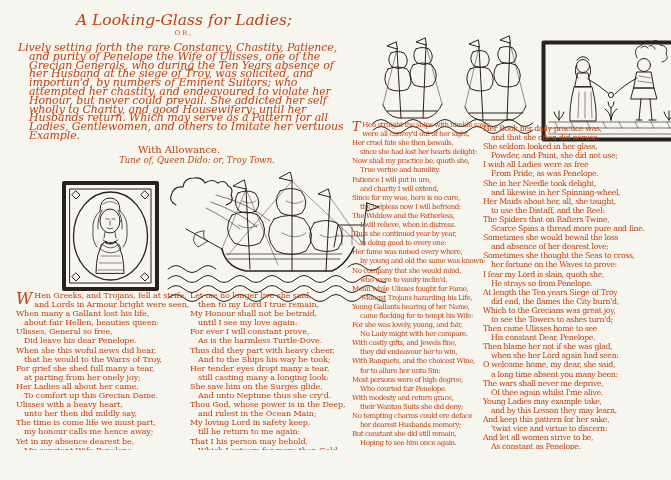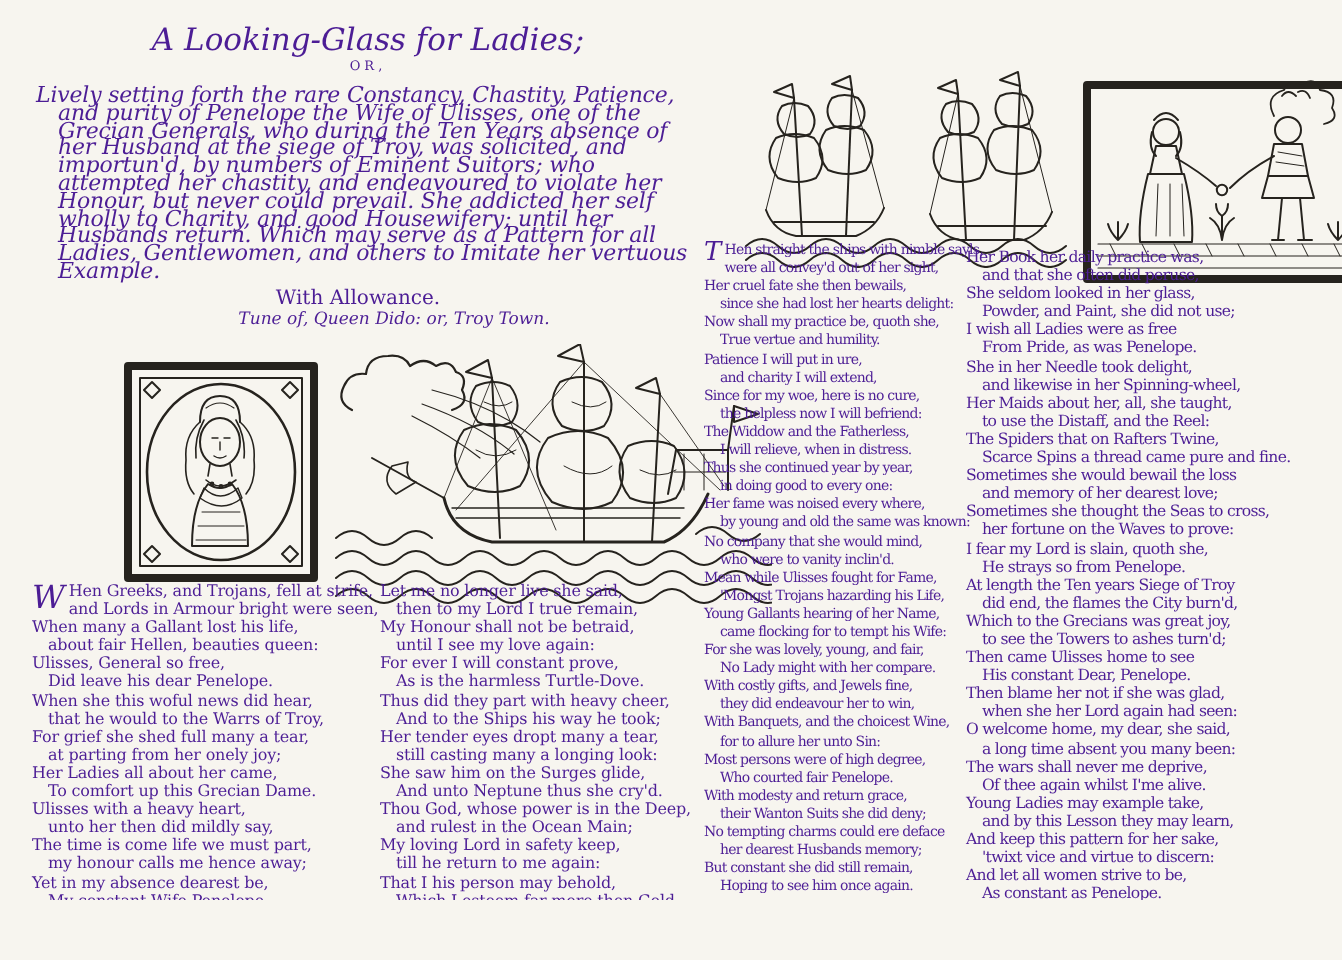--- a/index.html
+++ b/index.html
@@ -1,18 +1,18 @@
 <!DOCTYPE html>
 <html><head>
 <meta charset="utf-8">
 <style>
   html,body{margin:0;padding:0;background:#f7f5ef;}
   .page{
     position:relative;width:671px;height:450px;overflow:hidden;
-    background:#f7f5ef;color:#4c1d95;
+    background:#f7f5ef;color:#c2410c;
     font-family:"DejaVu Serif","Liberation Serif",serif;
   }
   
   .title-block{position:absolute;left:18px;top:12px;width:332px;text-align:center;}
   .t1{font-style:italic;font-size:15.5px;line-height:17px;}
   .tor{font-size:6.5px;letter-spacing:2px;line-height:7px;margin-top:1px;}
   .t2{font-style:italic;font-size:16.5px;line-height:18px;}
   .summary{
     font-style:italic;font-size:11px;line-height:8.8px;letter-spacing:-0.1px;
     text-align:left;margin:7px 0 0 0;padding-left:11px;text-indent:-11px;
@@ -264,23 +264,23 @@
       <div class="vline ind">and that she often did peruse,</div>
       <div class="vline">She seldom looked in her glass,</div>
       <div class="vline ind">Powder, and Paint, she did not use;</div>
       <div class="vline">I wish all Ladies were as free</div>
       <div class="vline ind">From Pride, as was Penelope.</div>
       <div class="vline">She in her Needle took delight,</div>
       <div class="vline ind">and likewise in her Spinning-wheel,</div>
       <div class="vline">Her Maids about her, all, she taught,</div>
       <div class="vline ind">to use the Distaff, and the Reel:</div>
       <div class="vline">The Spiders that on Rafters Twine,</div>
-      <div class="vline ind">Scarce Spins a thread came pure and fine.</div>
+      <div class="vline ind">Scarce Spins a thread more pure and fine.</div>
       <div class="vline">Sometimes she would bewail the loss</div>
-      <div class="vline ind">and memory of her dearest love;</div>
+      <div class="vline ind">and absence of her dearest love;</div>
       <div class="vline">Sometimes she thought the Seas to cross,</div>
       <div class="vline ind">her fortune on the Waves to prove:</div>
       <div class="vline">I fear my Lord is slain, quoth she,</div>
       <div class="vline ind">He strays so from Penelope.</div>
       <div class="vline">At length the Ten years Siege of Troy</div>
       <div class="vline ind">did end, the flames the City burn'd,</div>
       <div class="vline">Which to the Grecians was great joy,</div>
       <div class="vline ind">to see the Towers to ashes turn'd;</div>
       <div class="vline">Then came Ulisses home to see</div>
       <div class="vline ind">His constant Dear, Penelope.</div>

